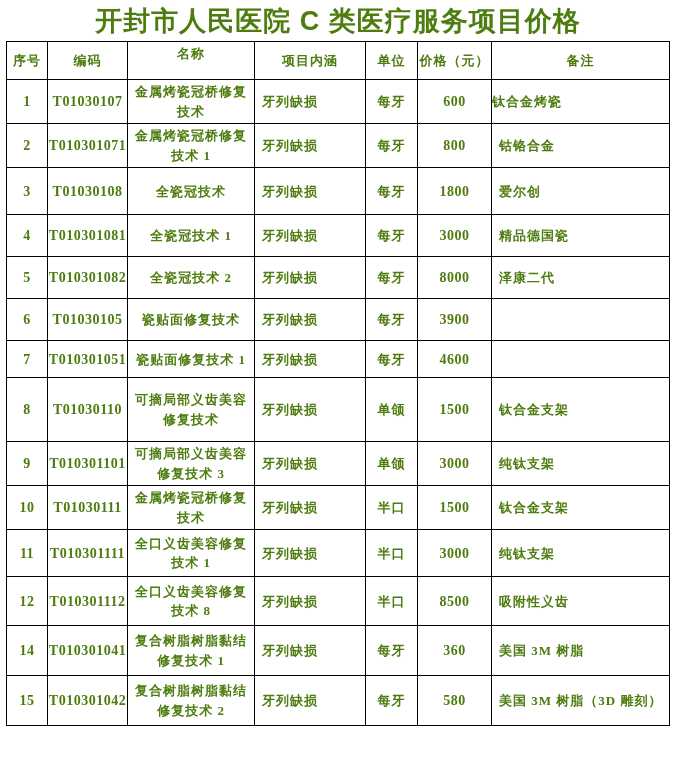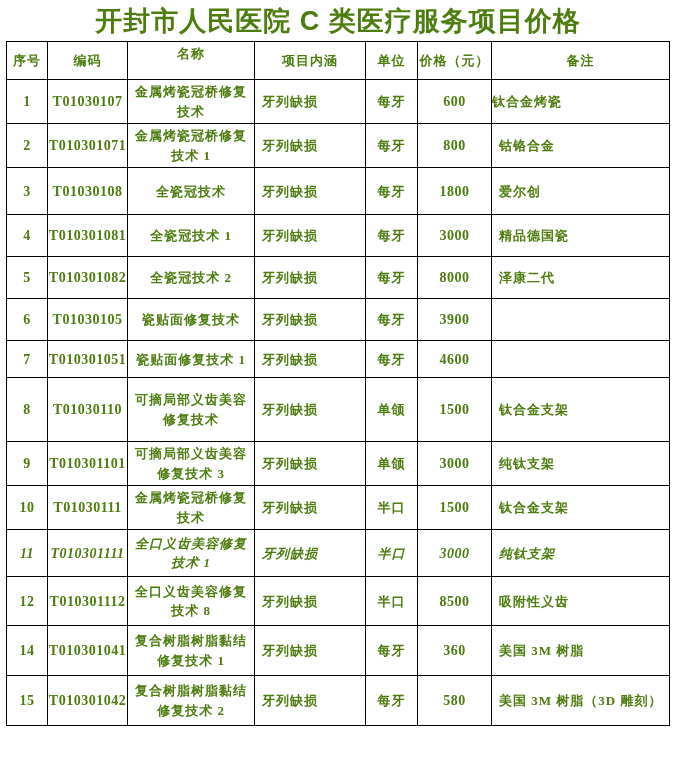--- a/index.html
+++ b/index.html
@@ -199,21 +199,21 @@
         </tr>
         <tr style="height: 42px;">
           <td class="col-index">10</td>
           <td class="col-code">T01030111</td>
           <td class="col-name">金属烤瓷冠桥修复技术</td>
           <td class="col-content">牙列缺损</td>
           <td class="col-unit">半口</td>
           <td class="col-price">1500</td>
           <td class="col-remark">钛合金支架</td>
         </tr>
-        <tr style="height: 47px; font-style: italic;">
+        <tr style="height: 47px;">
           <td class="col-index">11</td>
           <td class="col-code">T010301111</td>
           <td class="col-name">全口义齿美容修复技术 1</td>
           <td class="col-content">牙列缺损</td>
           <td class="col-unit">半口</td>
           <td class="col-price">3000</td>
           <td class="col-remark">纯钛支架</td>
         </tr>
         <tr style="height: 49px;">
           <td class="col-index">12</td>

